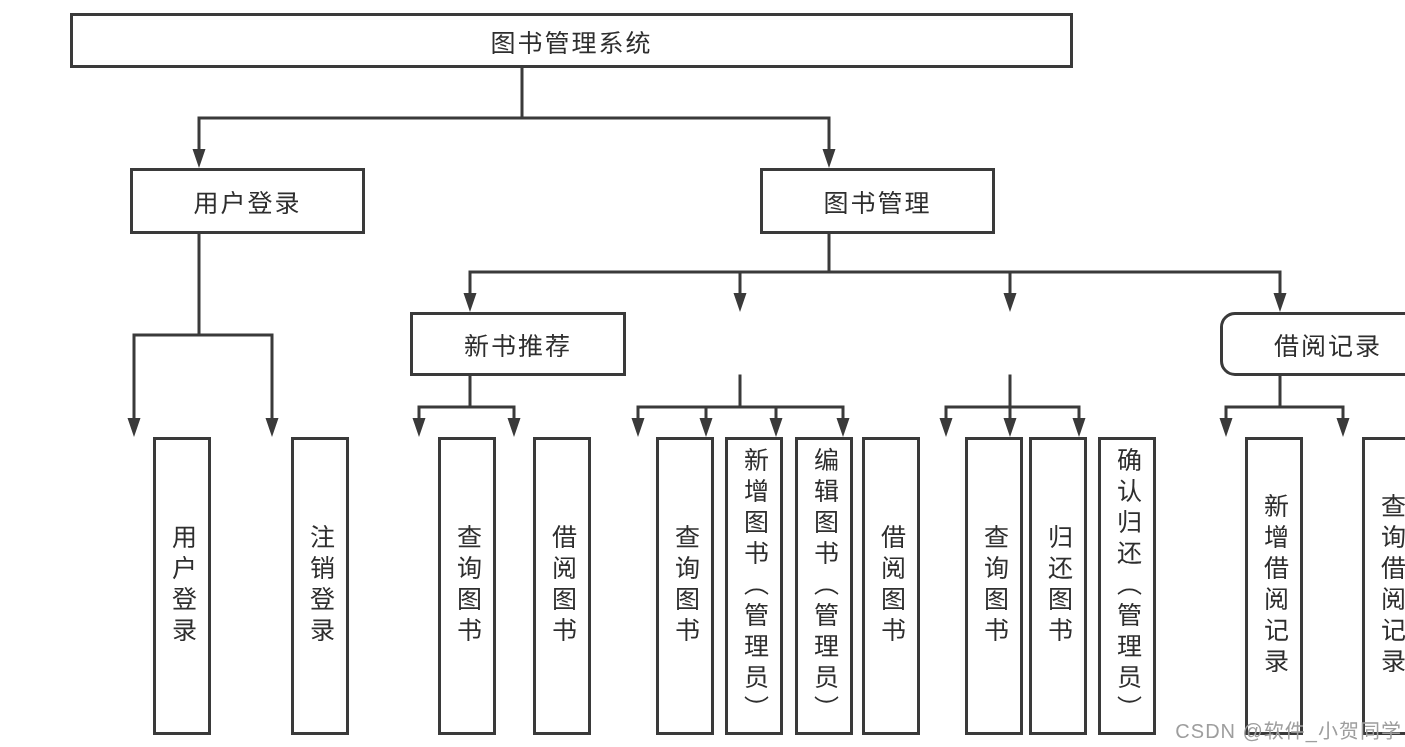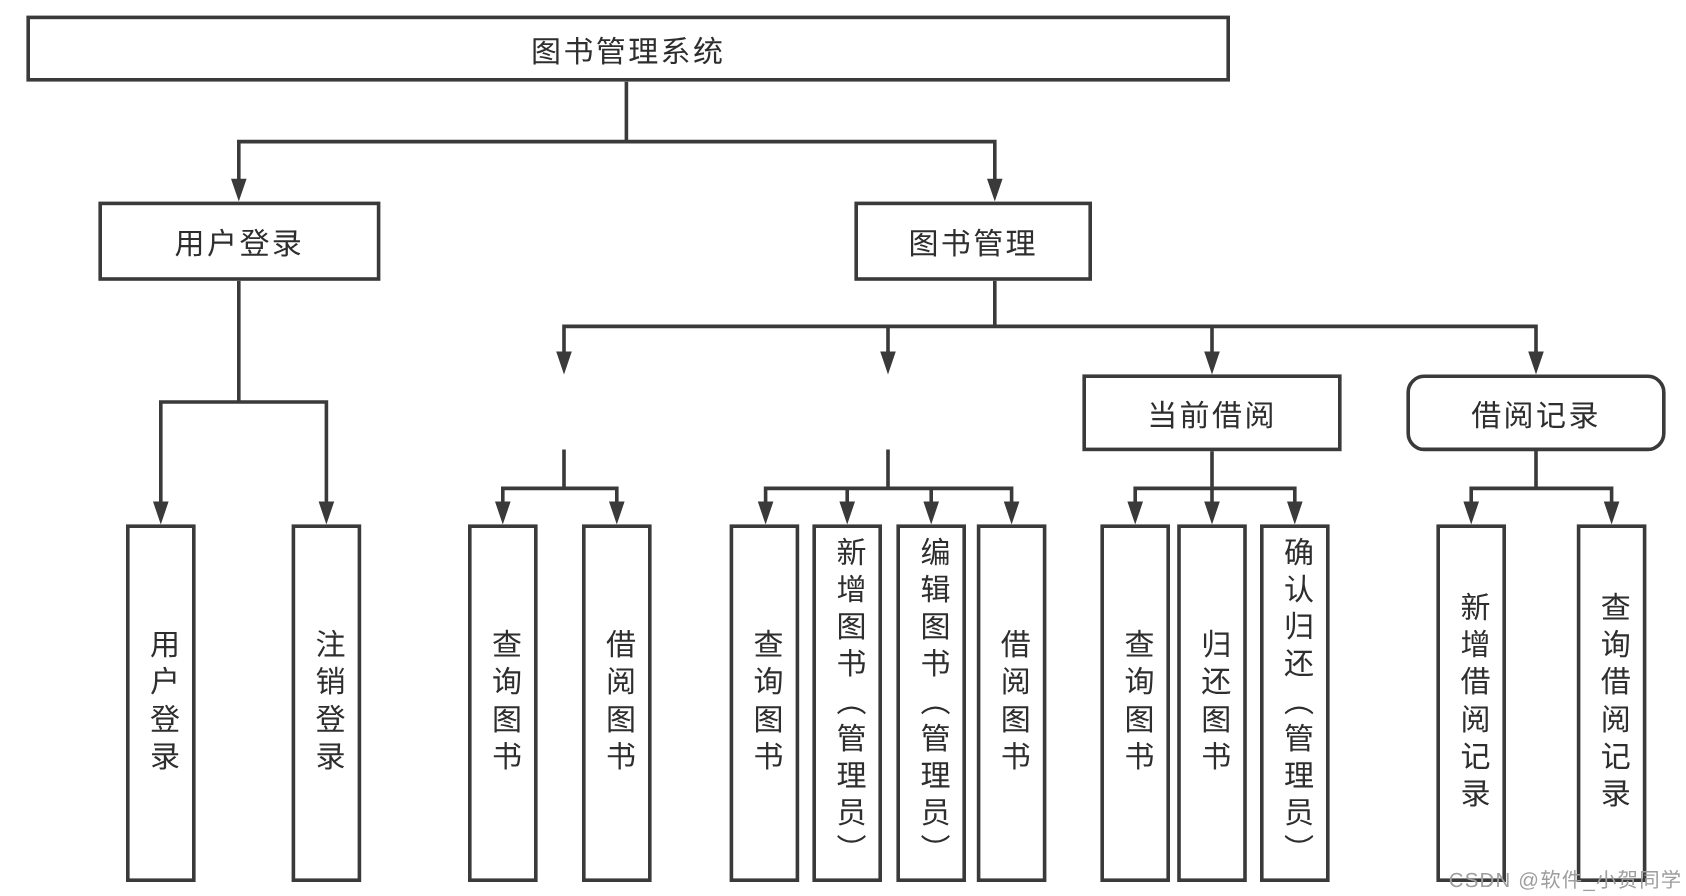--- a/index.html
+++ b/index.html
@@ -25,55 +25,56 @@
     position: absolute;
     box-sizing: border-box;
     background: #ffffff;
     border: 3px solid #3a3a3a;
     display: flex;
     align-items: center;
     justify-content: center;
     color: #2e2e2e;
     font-size: 25px;
     z-index: 2;
+    margin-left: 48px;
   }
   .h-node { letter-spacing: 2px; }
   .v-node {
     writing-mode: vertical-rl;
     text-orientation: mixed;
     letter-spacing: 6px;
     line-height: 1;
   }
   #watermark {
     position: absolute;
     right: 3px;
     bottom: 3px;
     z-index: 3;
-    font-size: 17px;
+    font-size: 20px;
     letter-spacing: 1px;
     color: #9e9e9e;
     white-space: nowrap;
   }
 </style>
 </head>
 <body>
 
 <div id="stage">
 
   <svg id="wires" viewBox="0 0 1405 747" xmlns="http://www.w3.org/2000/svg">
       <path d="M522 68 V118 M199 118 H829 M199 118 V152 M829 118 V152 M199 234 V335 M134 335 H272 M134 335 V421 M272 335 V421 M829 234 V272 M470 272 H1280 M470 272 V296 M740 272 V296 M1010 272 V296 M1280 272 V296 M470 376 V407 M419 407 H514 M419 407 V421 M514 407 V421 M740 376 V407 M638 407 H843 M638 407 V421 M706 407 V421 M776 407 V421 M843 407 V421 M1010 376 V407 M946 407 H1079 M946 407 V421 M1010 407 V421 M1079 407 V421 M1280 376 V407 M1226 407 H1343 M1226 407 V421 M1343 407 V421" fill="none" stroke="#3a3a3a" stroke-width="3" stroke-linecap="square"></path>
       <path d="M192.5 149 L205.5 149 L199 168 Z M822.5 149 L835.5 149 L829 168 Z M127.5 418 L140.5 418 L134 437 Z M265.5 418 L278.5 418 L272 437 Z M463.5 293 L476.5 293 L470 312 Z M733.5 293 L746.5 293 L740 312 Z M1003.5 293 L1016.5 293 L1010 312 Z M1273.5 293 L1286.5 293 L1280 312 Z M412.5 418 L425.5 418 L419 437 Z M507.5 418 L520.5 418 L514 437 Z M631.5 418 L644.5 418 L638 437 Z M699.5 418 L712.5 418 L706 437 Z M769.5 418 L782.5 418 L776 437 Z M836.5 418 L849.5 418 L843 437 Z M939.5 418 L952.5 418 L946 437 Z M1003.5 418 L1016.5 418 L1010 437 Z M1072.5 418 L1085.5 418 L1079 437 Z M1219.5 418 L1232.5 418 L1226 437 Z M1336.5 418 L1349.5 418 L1343 437 Z" fill="#3a3a3a" stroke="none"></path>
     </svg>
 
   <div class="h-node" style="left:22px; top:13px; width:1003px; height:55px;">图书管理系统</div>
 
   <div class="h-node" style="left:82px; top:168px; width:235px; height:66px;">用户登录</div>
-  <div class="h-node" style="left:712px; top:168px; width:198px; height:66px;">图书管理</div>
+  <div class="h-node" style="left:712px; top:168px; width:235px; height:66px;">图书管理</div>
 
-  <div class="h-node" style="left:902px; top:312px; width:216px; height:64px;">当前借阅</div>
+  <div class="h-node" style="left:362px; top:312px; width:216px; height:64px;">新书推荐</div>
   <div class="h-node" style="left:1172px; top:312px; width:216px; height:64px;border-radius:15px;">借阅记录</div>
 
   <div class="v-node" style="left:105px; top:437px; width:58px; height:298px;">用户登录</div>
   <div class="v-node" style="left:243px; top:437px; width:58px; height:298px;">注销登录</div>
 
   <div class="v-node" style="left:390px; top:437px; width:58px; height:298px;">查询图书</div>
   <div class="v-node" style="left:485px; top:437px; width:58px; height:298px;">借阅图书</div>
 
   <div class="v-node" style="left:608px; top:437px; width:58px; height:298px;">查询图书</div>
   <div class="v-node" style="left:677px; top:437px; width:58px; height:298px;">新增图书（管理员）</div>

